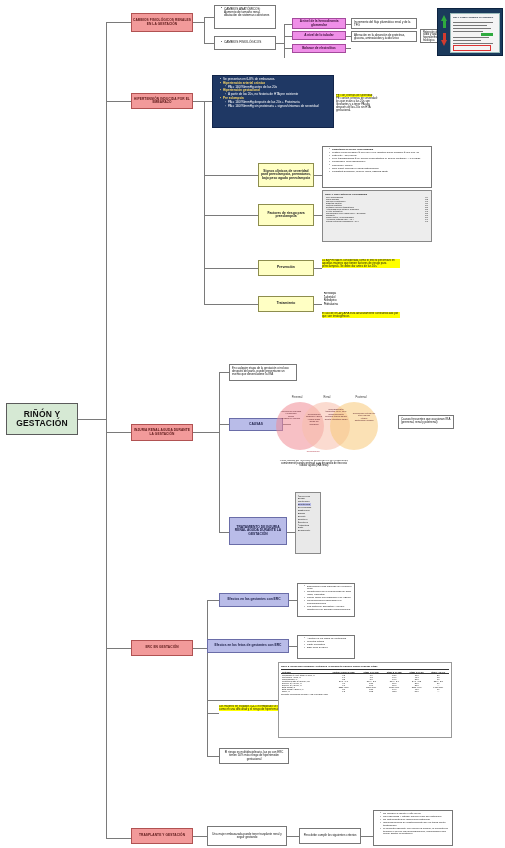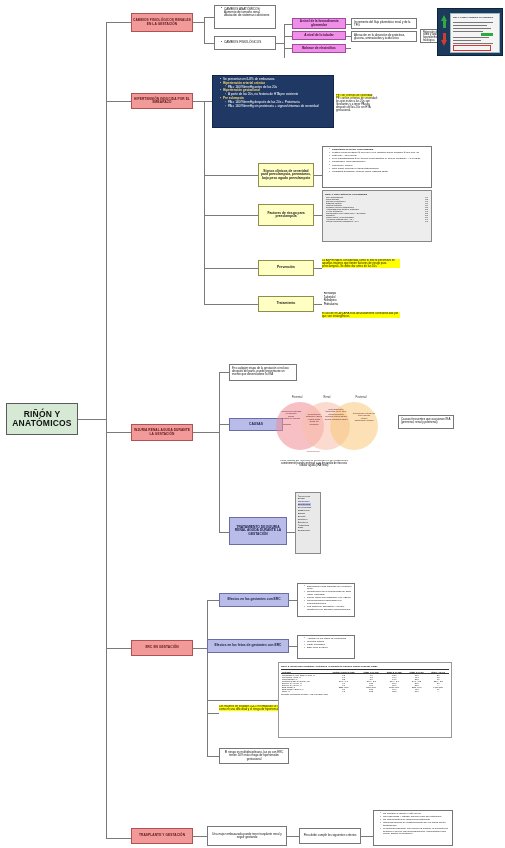--- a/index.html
+++ b/index.html
@@ -68,21 +68,21 @@
   .gtbl .cap{font-weight:bold;font-size:2.3px;margin-bottom:1px;}
   .gtbl table{border-collapse:collapse;width:100%;}
   .gtbl td{padding:0 1px;font-size:2.05px;}
   .gtbl td.r{text-align:right;}
 </style>
 </head>
 <body>
 
 <div class="bx root" style="left:6px;top:403px;width:72px;height:32px;">
   <span style="white-space:pre-line">RIÑÓN Y
-ANATÓMICOS</span>
+GESTACIÓN</span>
 </div>
 
 <div class="ln lnh" style="left:78px;top:419px;width:28px;"></div>
 <div class="ln lnv" style="left:106px;top:22px;height:816px;"></div>
 
 <div class="ln lnh" style="left:106px;top:22px;width:25px;"></div>
 <div class="ln lnh" style="left:106px;top:101px;width:25px;"></div>
 <div class="ln lnh" style="left:106px;top:432px;width:25px;"></div>
 <div class="ln lnh" style="left:106px;top:648px;width:25px;"></div>
 <div class="ln lnh" style="left:106px;top:838px;width:25px;"></div>

